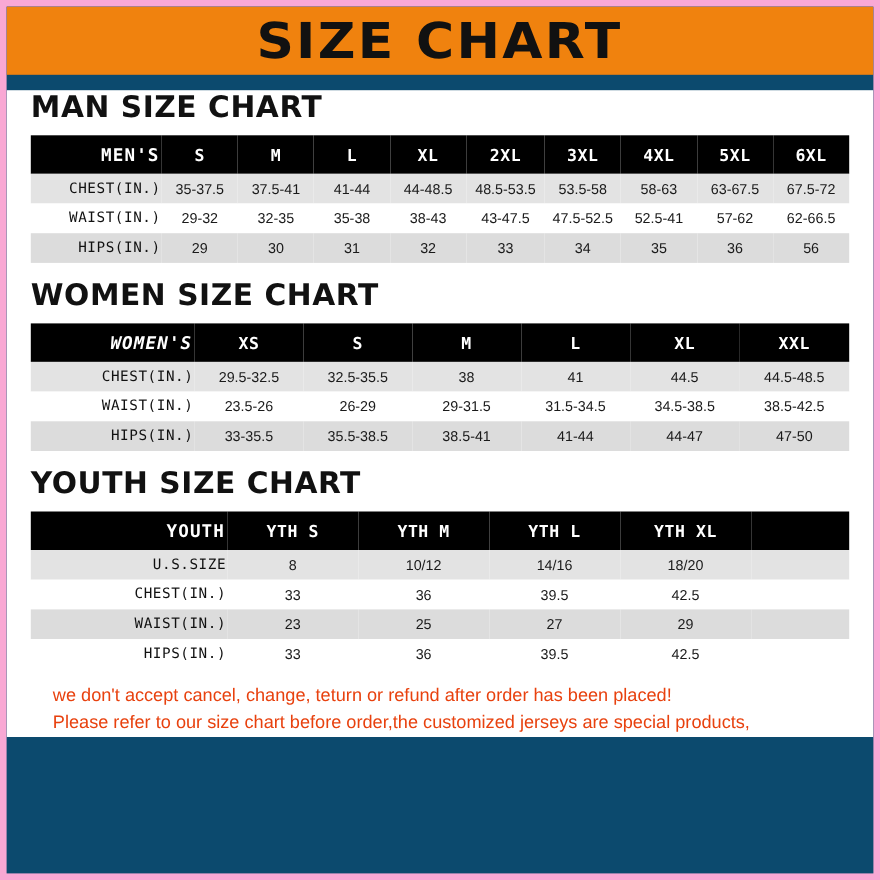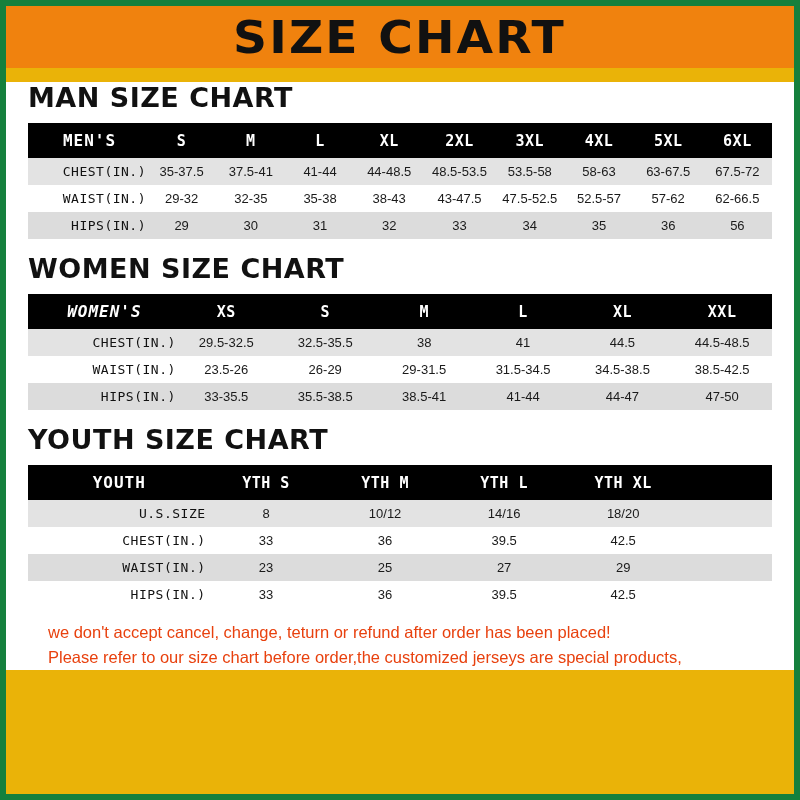--- a/index.html
+++ b/index.html
@@ -11,22 +11,22 @@
     height: 800px;
     background: #ffffff;
     font-family: "Liberation Sans", sans-serif;
     overflow: hidden;
   }
   .page {
     position: relative;
     width: 800px;
     height: 800px;
     box-sizing: border-box;
-    background: #eab308;
-    border: 6px solid #15803d;
+    background: #0c4a6e;
+    border: 6px solid #f9a8d4;
     overflow: hidden;
   }
   .banner {
     height: 62px;
     background: #f0820e;
     display: flex;
     align-items: center;
     justify-content: center;
   }
   .banner-title {
@@ -62,21 +62,21 @@
   table.chart tr.head-row th {
     color: #ffffff;
     font-family: "DejaVu Sans Mono", monospace;
     font-weight: bold;
     font-size: 15px;
     padding: 8px 2px;
     text-align: center;
     letter-spacing: 0.5px;
   }
   table.chart tr.head-row th.rowlabel {
-    text-align: center;
+    text-align: right;
     padding-left: 6px;
     font-size: 16px;
     letter-spacing: 1px;
     margin-top: 32px;
   }
   table.chart td {
     text-align: center;
     font-size: 13px;
     color: #1a1a1a;
     padding: 6px 1px;
@@ -164,21 +164,21 @@
         <td>67.5-72</td>
       </tr>
       <tr class="band-b">
         <td class="rowlabel">WAIST(IN.)</td>
         <td>29-32</td>
         <td>32-35</td>
         <td>35-38</td>
         <td>38-43</td>
         <td>43-47.5</td>
         <td>47.5-52.5</td>
-        <td>52.5-57</td>
+        <td>52.5-41</td>
         <td>57-62</td>
         <td>62-66.5</td>
       </tr>
       <tr class="band-c">
         <td class="rowlabel">HIPS(IN.)</td>
         <td>29</td>
         <td>30</td>
         <td>31</td>
         <td>32</td>
         <td>33</td>

